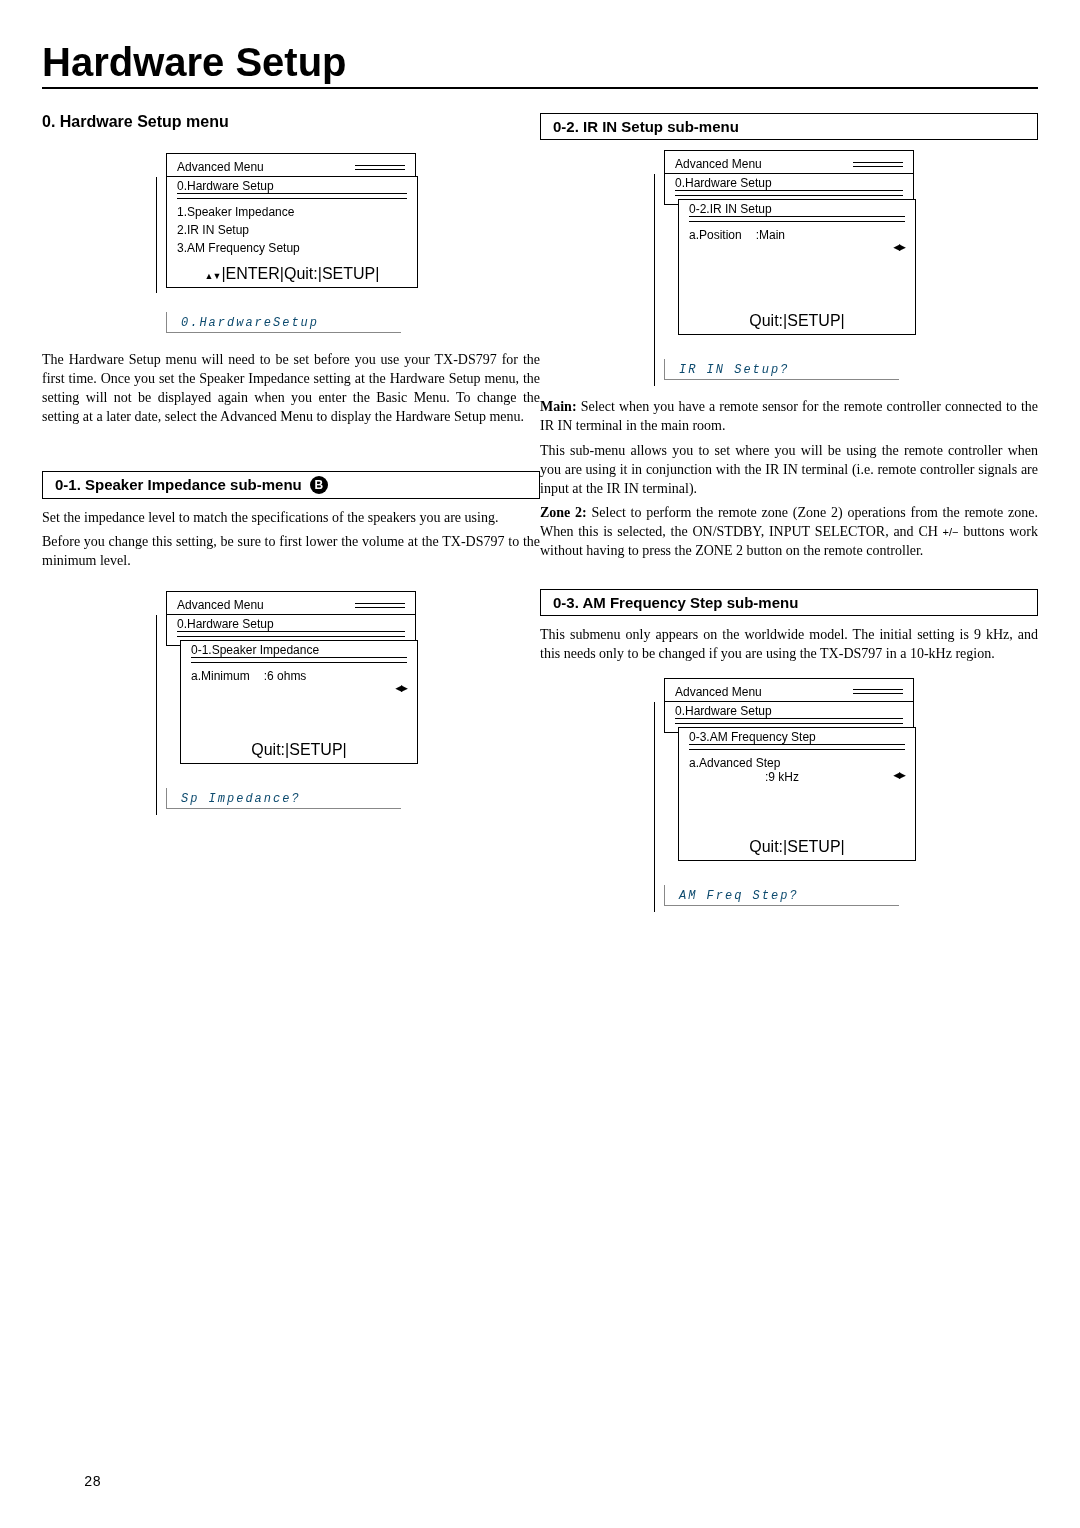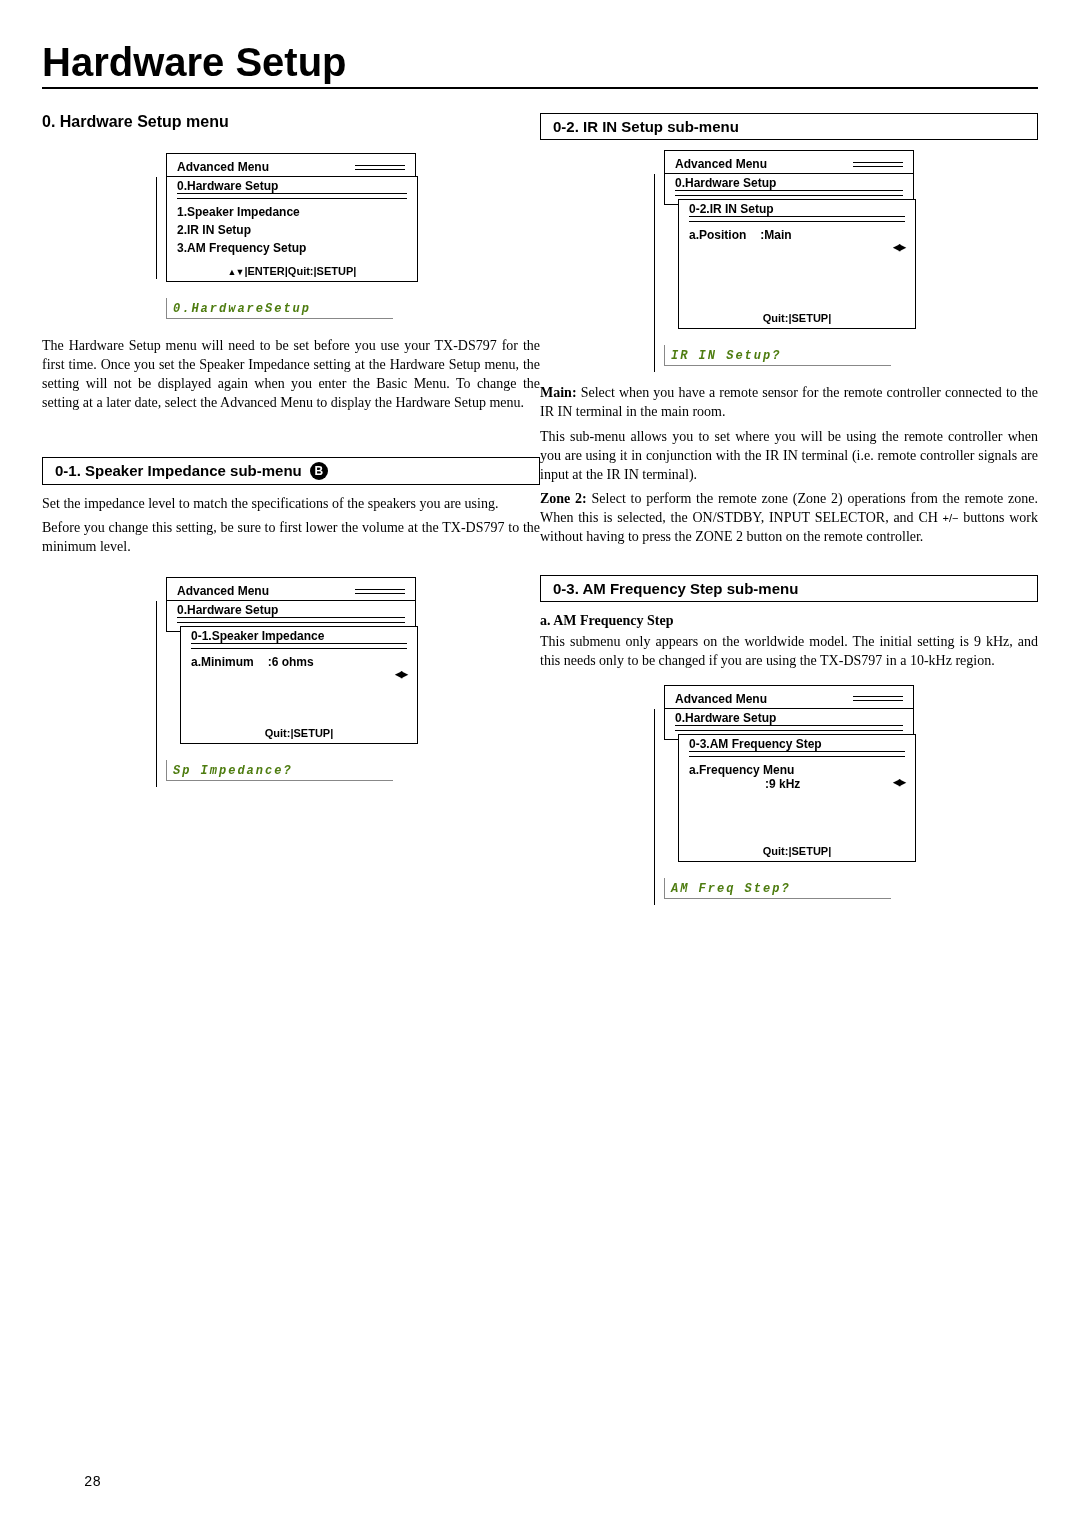--- a/index.html
+++ b/index.html
@@ -71,21 +71,20 @@
   .osd-wrap {
     display: flex;
     justify-content: center;
     margin-bottom: 18px;
   }
   .osd-stack {
     position: relative;
     width: 250px;
     font-family: Arial, Helvetica, sans-serif;
     font-size: 12px;
-    font-weight: bold;
   }
   .osd-box {
     border: 1px solid #000;
     background: #fff;
   }
   .osd-top {
     padding: 6px 10px 2px 10px;
     display: flex;
     align-items: center;
     justify-content: space-between;
@@ -101,21 +100,21 @@
     height: 4px;
     margin: 0 10px 4px 10px;
     border-top: 1px solid #000;
     border-bottom: 1px solid #000;
   }
   .osd-body { padding: 2px 10px 4px 10px; }
   .osd-item { padding: 2px 0; }
   .osd-foot {
     padding: 4px 6px;
     text-align: center;
-    font-size: 11px;
+    font-size: 16px;
   }
   .osd-arrow-icons::before {
     content: "▲▼";
     font-size: 9px;
     letter-spacing: -1px;
     margin-right: 1px;
   }
   .lr-arrows::after {
     content: "◀▶";
     font-size: 9px;
@@ -132,25 +131,25 @@
     position: absolute;
     left: -10px;
     top: 24px;
     bottom: -6px;
     border-left: 1px solid #000;
   }
   .osd-side-line.short { bottom: 40px; }
   .lcd-display {
     font-family: "Courier New", monospace;
     letter-spacing: 2px;
-    color: #4d7c0f;
+    color: #0c4a6e;
     border-left: 1px solid #888;
     border-bottom: 1px solid #888;
-    padding: 4px 10px 2px 6px;
-    margin-top: 16px;
+    padding: 4px 10px 2px 14px;
+    margin-top: 24px;
     width: 210px;
     font-style: italic;
   }
   .para-block { margin-bottom: 44px; }
   .bold-run { font-weight: bold; }
   .sub-item-label {
     font-weight: bold;
     margin: 6px 0 2px 0;
   }
   .plus-minus::before { content: "+/−"; font-family: Arial; font-size: 11px; }
@@ -290,21 +289,20 @@
     </p>
     <p>This sub-menu allows you to set where you will be using the remote controller when you are using it in conjunction with the IR IN terminal (i.e. remote controller signals are input at the IR IN terminal).</p>
     <p style="margin-bottom:28px;">
       <span class="bold-run">Zone 2:</span><span> Select to perform the remote zone (Zone 2) operations from the remote zone. When this is selected, the ON/STDBY, INPUT SELECTOR, and CH </span><span class="plus-minus"></span><span> buttons work without having to press the ZONE 2 button on the remote controller.</span>
     </p>
 
     <div class="submenu-heading">
       <span>0-3.  AM Frequency Step sub-menu</span>
     </div>
 
-    <p class="sub-item-label">a.   AM Frequency Step</p>
     <p>This submenu only appears on the worldwide model. The initial setting is 9 kHz, and this needs only to be changed if you are using the TX-DS797 in a 10-kHz region.</p>
 
     <div class="osd-wrap" style="margin-top:14px;">
       <div class="osd-stack">
         <div class="osd-side-line"></div>
         <div class="osd-box">
           <div class="osd-top">
             <span>Advanced Menu</span>
             <span class="hrline"></span>
           </div>
@@ -314,21 +312,21 @@
             <div>0.Hardware Setup</div>
             <div class="osd-dbl-line" style="margin-left:0;margin-right:0;"></div>
           </div>
         </div>
         <div class="osd-box osd-offset">
           <div class="osd-body">
             <div>0-3.AM Frequency Step</div>
             <div class="osd-dbl-line" style="margin-left:0;margin-right:0;"></div>
             <div class="osd-item lr-arrows">
               <span>
-                <span>a.Frequency Menu</span><br>
+                <span>a.Advanced Step</span><br>
                 <span style="padding-left:76px;">:9 kHz</span>
               </span>
             </div>
             <div style="height:44px;"></div>
           </div>
           <div class="osd-foot">Quit:|SETUP|</div>
         </div>
         <div class="lcd-display">AM Freq Step?</div>
       </div>
     </div>

